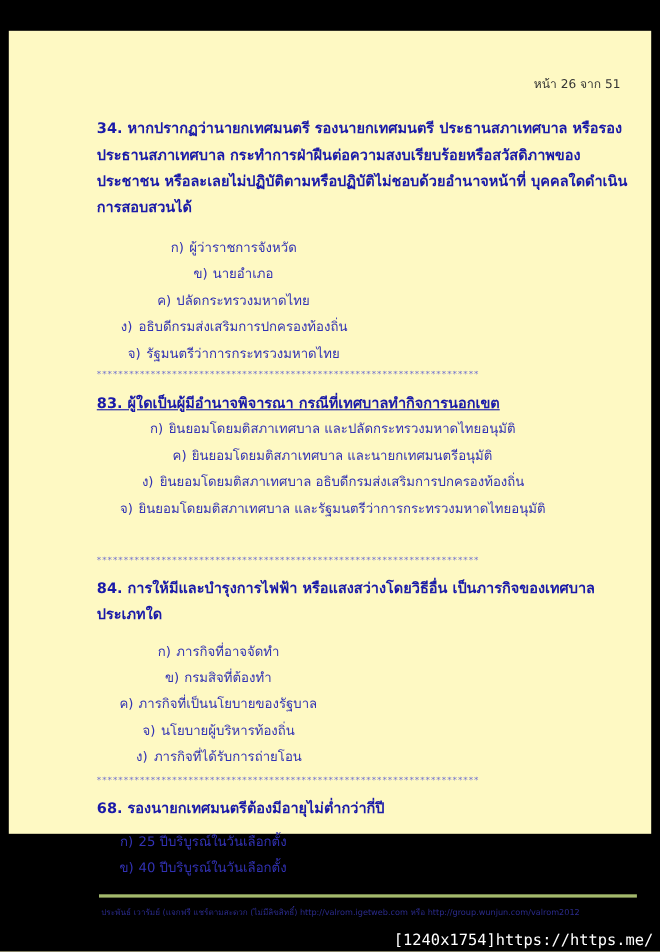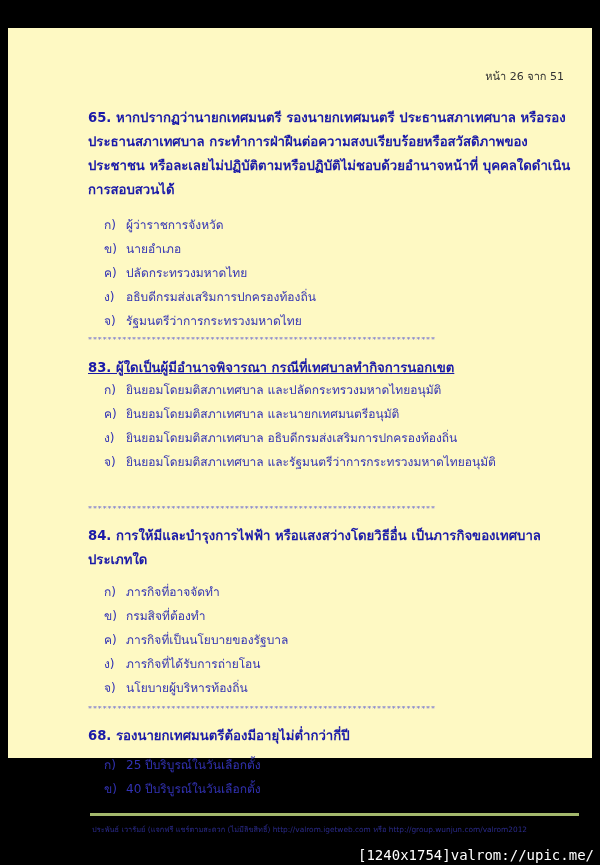--- a/index.html
+++ b/index.html
@@ -30,20 +30,21 @@
       color: #1a1aa8;
       font-weight: bold;
       font-size: 13.2px;
       line-height: 24px;
     }
     .options {
       position: absolute;
       left: 96px;
       margin: 0; padding: 0;
       list-style: none;
+      text-align: center;
     }
     .option {
       color: #3232b4;
       font-size: 12px;
       line-height: 24px;
       height: 24px;
       white-space: nowrap;
     }
     .option .marker { display: inline-block; width: 22px; }
     .divider {
@@ -79,21 +80,21 @@
       color: #ffffff;
       font-family: "DejaVu Sans Mono", monospace;
     }
   </style>
 </head>
 <body>
 
 <div class="page">
   <div class="page-number">หน้า 26 จาก 51</div>
 
-  <div class="question" style="top:78px;">65. หากปรากฏว่านายกเทศมนตรี รองนายกเทศมนตรี ประธานสภาเทศบาล หรือรองประธานสภาเทศบาล กระทำการฝ่าฝืนต่อความสงบเรียบร้อยหรือสวัสดิภาพของประชาชน หรือละเลยไม่ปฏิบัติตามหรือปฏิบัติไม่ชอบด้วยอำนาจหน้าที่ บุคคลใดดำเนินการสอบสวนได้</div>
+  <div class="question" style="top:78px;">34. หากปรากฏว่านายกเทศมนตรี รองนายกเทศมนตรี ประธานสภาเทศบาล หรือรองประธานสภาเทศบาล กระทำการฝ่าฝืนต่อความสงบเรียบร้อยหรือสวัสดิภาพของประชาชน หรือละเลยไม่ปฏิบัติตามหรือปฏิบัติไม่ชอบด้วยอำนาจหน้าที่ บุคคลใดดำเนินการสอบสวนได้</div>
   <ul class="options" style="top:185px;">
     <li class="option"><span class="marker">ก)</span><span>ผู้ว่าราชการจังหวัด</span></li>
     <li class="option"><span class="marker">ข)</span><span>นายอำเภอ</span></li>
     <li class="option"><span class="marker">ค)</span><span>ปลัดกระทรวงมหาดไทย</span></li>
     <li class="option"><span class="marker">ง)</span><span>อธิบดีกรมส่งเสริมการปกครองท้องถิ่น</span></li>
     <li class="option"><span class="marker">จ)</span><span>รัฐมนตรีว่าการกระทรวงมหาดไทย</span></li>
   </ul>
   <div class="divider" style="top:309px;">***********************************************************************</div>
 
   <div class="question" style="top:328px;text-decoration:underline;">83. ผู้ใดเป็นผู้มีอำนาจพิจารณา กรณีที่เทศบาลทำกิจการนอกเขต</div>
@@ -103,28 +104,28 @@
     <li class="option"><span class="marker">ง)</span><span>ยินยอมโดยมติสภาเทศบาล อธิบดีกรมส่งเสริมการปกครองท้องถิ่น</span></li>
     <li class="option"><span class="marker">จ)</span><span>ยินยอมโดยมติสภาเทศบาล และรัฐมนตรีว่าการกระทรวงมหาดไทยอนุมัติ</span></li>
   </ul>
   <div class="divider" style="top:478px;">***********************************************************************</div>
 
   <div class="question" style="top:496px;">84. การให้มีและบำรุงการไฟฟ้า หรือแสงสว่างโดยวิธีอื่น เป็นภารกิจของเทศบาลประเภทใด</div>
   <ul class="options" style="top:552px;">
     <li class="option"><span class="marker">ก)</span><span>ภารกิจที่อาจจัดทำ</span></li>
     <li class="option"><span class="marker">ข)</span><span>กรมสิจที่ต้องทำ</span></li>
     <li class="option"><span class="marker">ค)</span><span>ภารกิจที่เป็นนโยบายของรัฐบาล</span></li>
+    <li class="option"><span class="marker">จ)</span><span>นโยบายผู้บริหารท้องถิ่น</span></li>
     <li class="option"><span class="marker">ง)</span><span>ภารกิจที่ได้รับการถ่ายโอน</span></li>
-    <li class="option"><span class="marker">จ)</span><span>นโยบายผู้บริหารท้องถิ่น</span></li>
   </ul>
   <div class="divider" style="top:678px;">***********************************************************************</div>
 
   <div class="question" style="top:696px;">68. รองนายกเทศมนตรีต้องมีอายุไม่ต่ำกว่ากี่ปี</div>
   <ul class="options" style="top:725px;">
     <li class="option"><span class="marker">ก)</span><span>25 ปีบริบูรณ์ในวันเลือกตั้ง</span></li>
     <li class="option"><span class="marker">ข)</span><span>40 ปีบริบูรณ์ในวันเลือกตั้ง</span></li>
   </ul>
 
   <div class="footer-rule"></div>
   <div class="footer-text">ประพันธ์ เวารัมย์ (แจกฟรี แชร์ตามสะดวก (ไม่มีลิขสิทธิ์) http://valrom.igetweb.com หรือ http://group.wunjun.com/valrom2012</div>
 </div>
 
-<div class="watermark">[1240x1754]valrom://upic.me/</div>
+<div class="watermark">[1240x1754]https://https.me/</div>
 
 </body></html>

